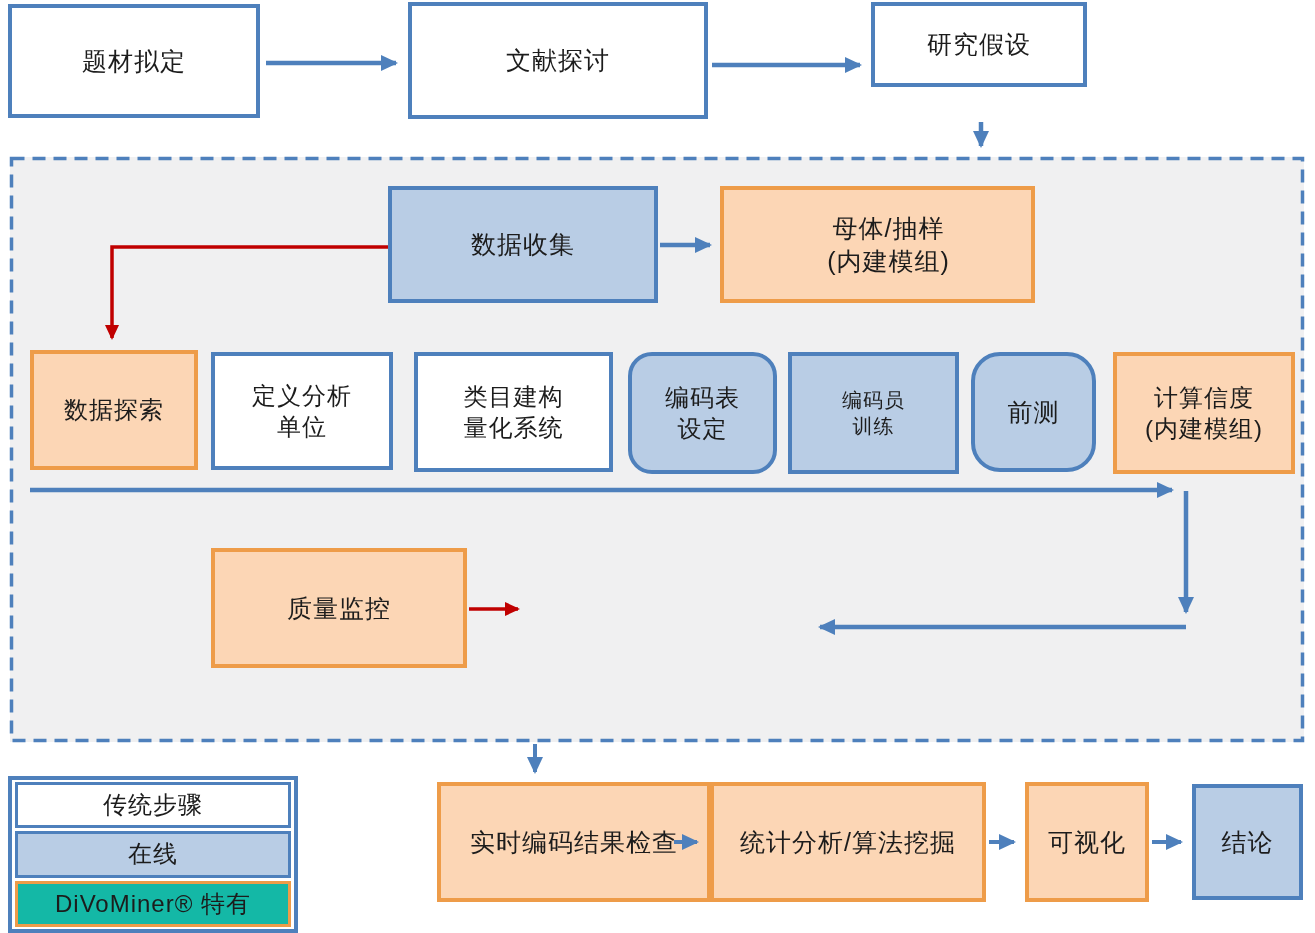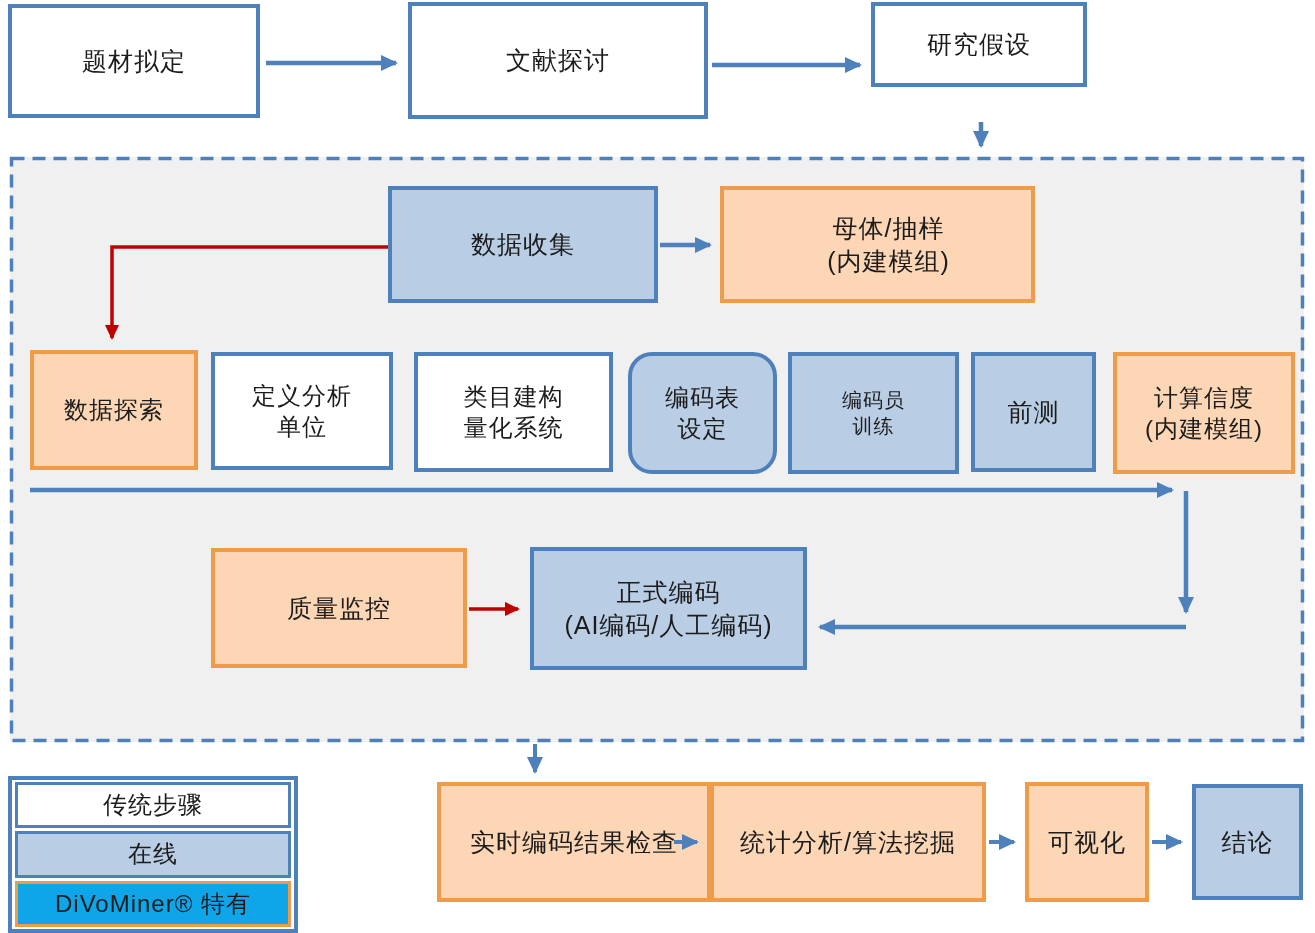--- a/index.html
+++ b/index.html
@@ -24,21 +24,21 @@
     position:absolute;left:8px;top:776px;width:290px;height:157px;
     background:#ffffff;border:4px solid #4e80bc;box-sizing:border-box;
     padding:2px 3px;display:flex;flex-direction:column;gap:3px;
   }
   .legend-row{
     flex:1;display:flex;align-items:center;justify-content:center;
     font-size:24px;box-sizing:border-box;letter-spacing:1px;
   }
   .legend-white{background:#ffffff;border:3px solid #4e80bc;}
   .legend-blue{background:#b9cde5;border:3px solid #4e80bc;}
-  .legend-orange{background:#0ea5e9;border:3px solid #ee9c49;}
+  .legend-orange{background:#14b8a6;border:3px solid #ee9c49;}
   svg.overlay{position:absolute;left:0;top:0;pointer-events:none;}
 </style>
 </head>
 <body>
 
 <div id="stage">
 
   <div class="panel-bg"></div>
 
   <div class="box white-node" style="left:8px;top:4px;width:252px;height:114px;">
@@ -71,34 +71,30 @@
     <span>量化系统</span>
   </div>
   <div class="box blue-node" style="left:628px;top:352px;width:149px;height:122px;font-size:24px;border-radius:24px;">
     <span>编码表</span>
     <span>设定</span>
   </div>
   <div class="box blue-node" style="left:788px;top:352px;width:171px;height:122px;font-size:20px;">
     <span>编码员</span>
     <span>训练</span>
   </div>
-  <div class="box blue-node" style="left:971px;top:352px;width:125px;height:120px;">
+  <div class="box blue-node" style="left:971px;top:352px;width:125px;height:120px;border-radius:29px;">
     <span>前测</span>
   </div>
   <div class="box orange-node" style="left:1113px;top:352px;width:182px;height:122px;font-size:24px;">
     <span>计算信度</span>
     <span>(内建模组)</span>
   </div>
 
   <div class="box orange-node" style="left:211px;top:548px;width:256px;height:120px;">
     <span>质量监控</span>
-  </div>
-  <div class="box blue-node" style="left:530px;top:547px;width:277px;height:123px;">
-    <span>正式编码</span>
-    <span>(AI编码/人工编码)</span>
   </div>
 
   <div class="box orange-node" style="left:397px;top:782px;width:274px;height:120px;margin-left:40px;">
     <span>实时编码结果检查</span>
   </div>
   <div class="box orange-node" style="left:710px;top:782px;width:276px;height:120px;">
     <span>统计分析/算法挖掘</span>
   </div>
   <div class="box orange-node" style="left:1025px;top:782px;width:124px;height:120px;">
     <span>可视化</span>

